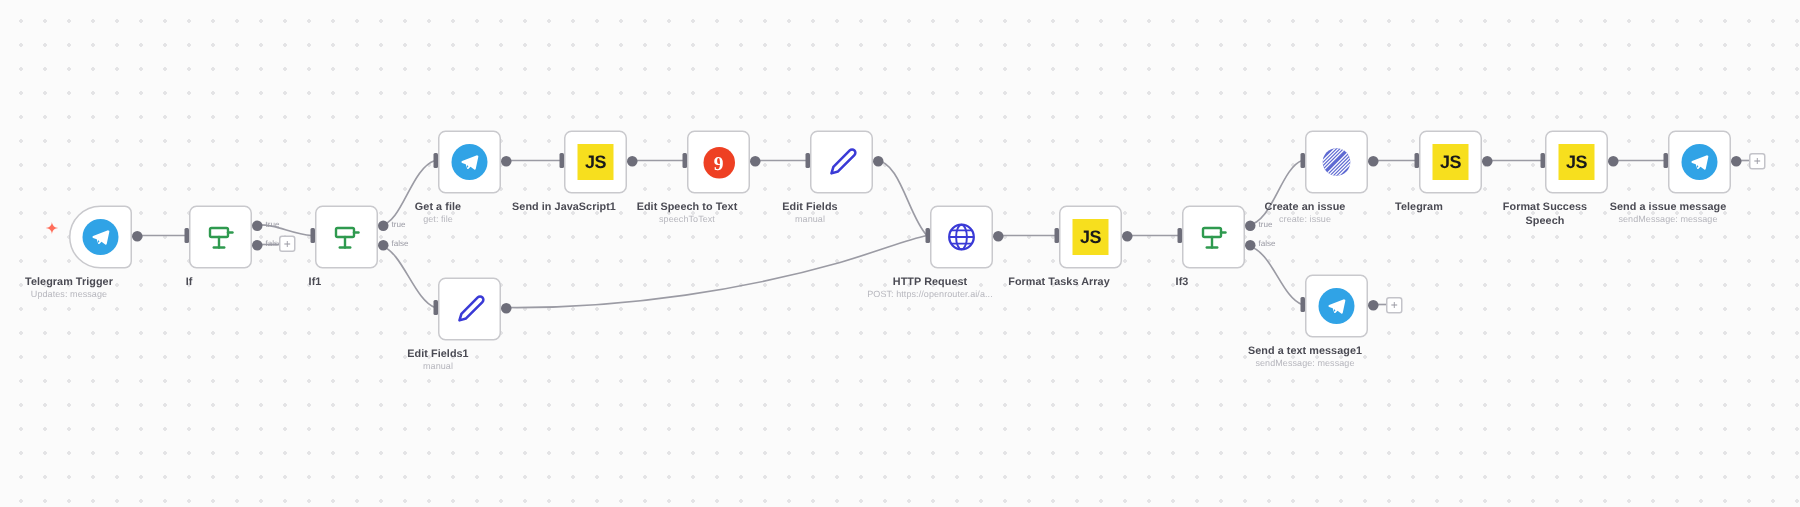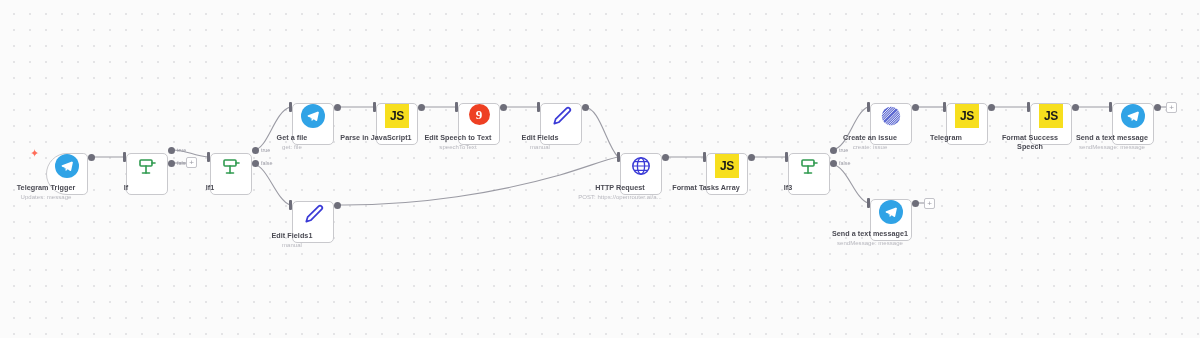--- a/index.html
+++ b/index.html
@@ -26,27 +26,28 @@
     width: 1200px;
     height: 338px;
     pointer-events: none;
   }
   .node {
     position: absolute;
     box-sizing: border-box;
   }
   .node-box {
     position: absolute;
-    left: 0; top: 16px;
+    left: 0; top: 0;
     width: 40px;
     height: 40px;
     background: #ffffff;
     border: 1px solid #c9c9cd;
     border-radius: 5px;
     display: flex;
+    align-items: center;
     justify-content: center;
   }
   .node.trigger .node-box {
     border-radius: 22px 5px 5px 22px;
   }
   .node-label {
     position: absolute;
     top: 46px;
     left: 50%;
     transform: translateX(-50%);
@@ -272,21 +273,21 @@
     <div class="node-label">Get a file</div>
     <div class="node-sub one">get: file</div>
   </div>
 
   <div class="node" style="left:376px; top:87px;">
     <div class="node-box">
       <div class="ico-js">JS</div>
     </div>
     <div class="port-in" style="left:-3px; top:15px;"></div>
     <div class="port" style="left:42px; top:17px;"></div>
-    <div class="node-label">Parse in JavaScript1</div>
+    <div class="node-label">Send in JavaScript1</div>
   </div>
 
   <div class="node" style="left:458px; top:87px;">
     <div class="node-box">
       <div class="ico-groq">9</div>
     </div>
     <div class="port-in" style="left:-3px; top:15px;"></div>
     <div class="port" style="left:42px; top:17px;"></div>
     <div class="node-label">Edit Speech to Text</div>
     <div class="node-sub one">speechToText</div>
@@ -407,21 +408,21 @@
     <div class="node-box">
       <div class="ico-tg">
         <svg width="16" height="16" viewBox="0 0 24 24">
             <path fill="#ffffff" d="M19.5 5.2 4.6 11c-.9.35-.88 1.63.03 1.95l3.6 1.26 1.38 4.2c.2.6.97.78 1.42.33l2-2 3.7 2.72c.55.4 1.33.1 1.48-.57l2.62-12.1c.17-.78-.6-1.43-1.33-1.1z"></path>
             <path fill="#30a3e6" d="M9.6 14.9 9.4 18l1.6-1.6z"></path>
           </svg>
       </div>
     </div>
     <div class="port-in" style="left:-3px; top:15px;"></div>
     <div class="port" style="left:42px; top:17px;"></div>
-    <div class="node-label">Send a text message</div>
+    <div class="node-label">Send a issue message</div>
     <div class="node-sub one">sendMessage: message</div>
   </div>
 
   <div class="node" style="left:870px; top:183px;">
     <div class="node-box">
       <div class="ico-tg">
         <svg width="16" height="16" viewBox="0 0 24 24">
             <path fill="#ffffff" d="M19.5 5.2 4.6 11c-.9.35-.88 1.63.03 1.95l3.6 1.26 1.38 4.2c.2.6.97.78 1.42.33l2-2 3.7 2.72c.55.4 1.33.1 1.48-.57l2.62-12.1c.17-.78-.6-1.43-1.33-1.1z"></path>
             <path fill="#30a3e6" d="M9.6 14.9 9.4 18l1.6-1.6z"></path>
           </svg>

